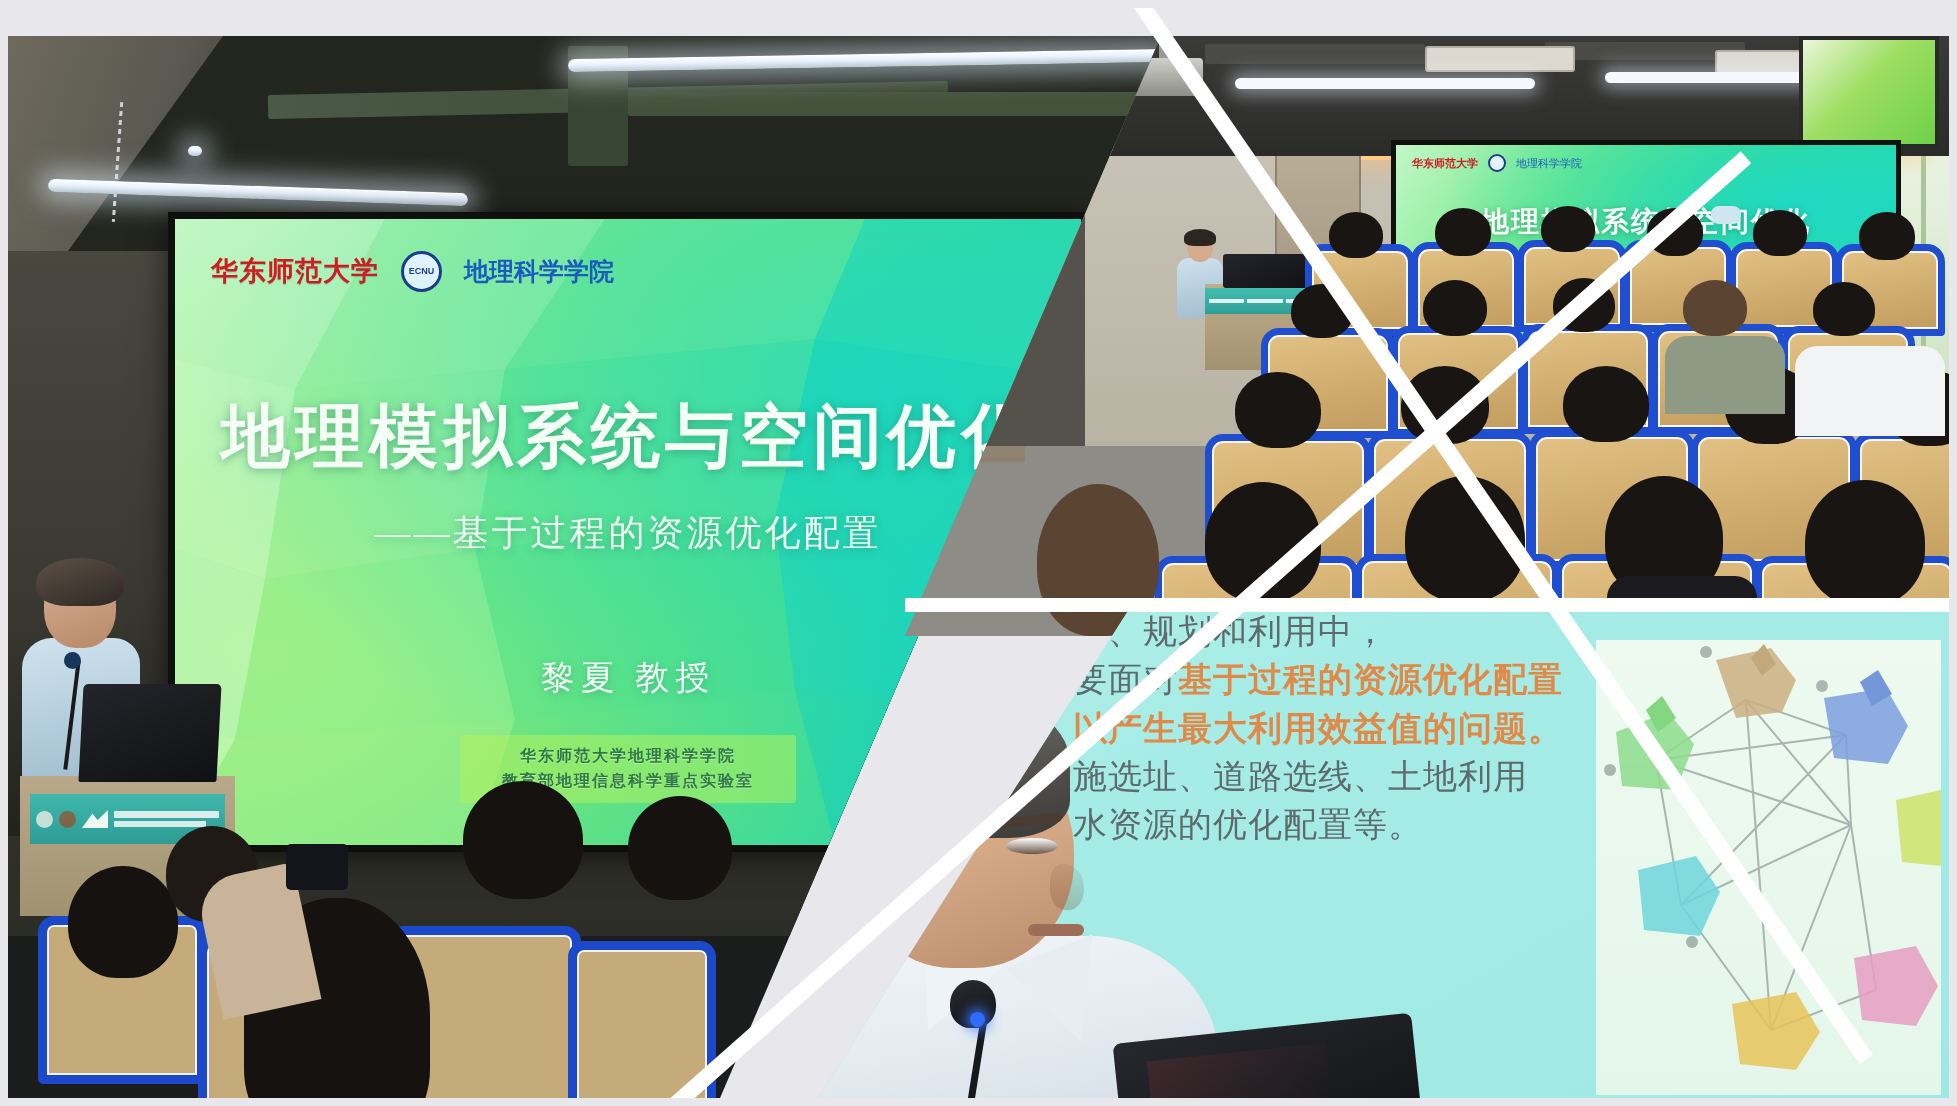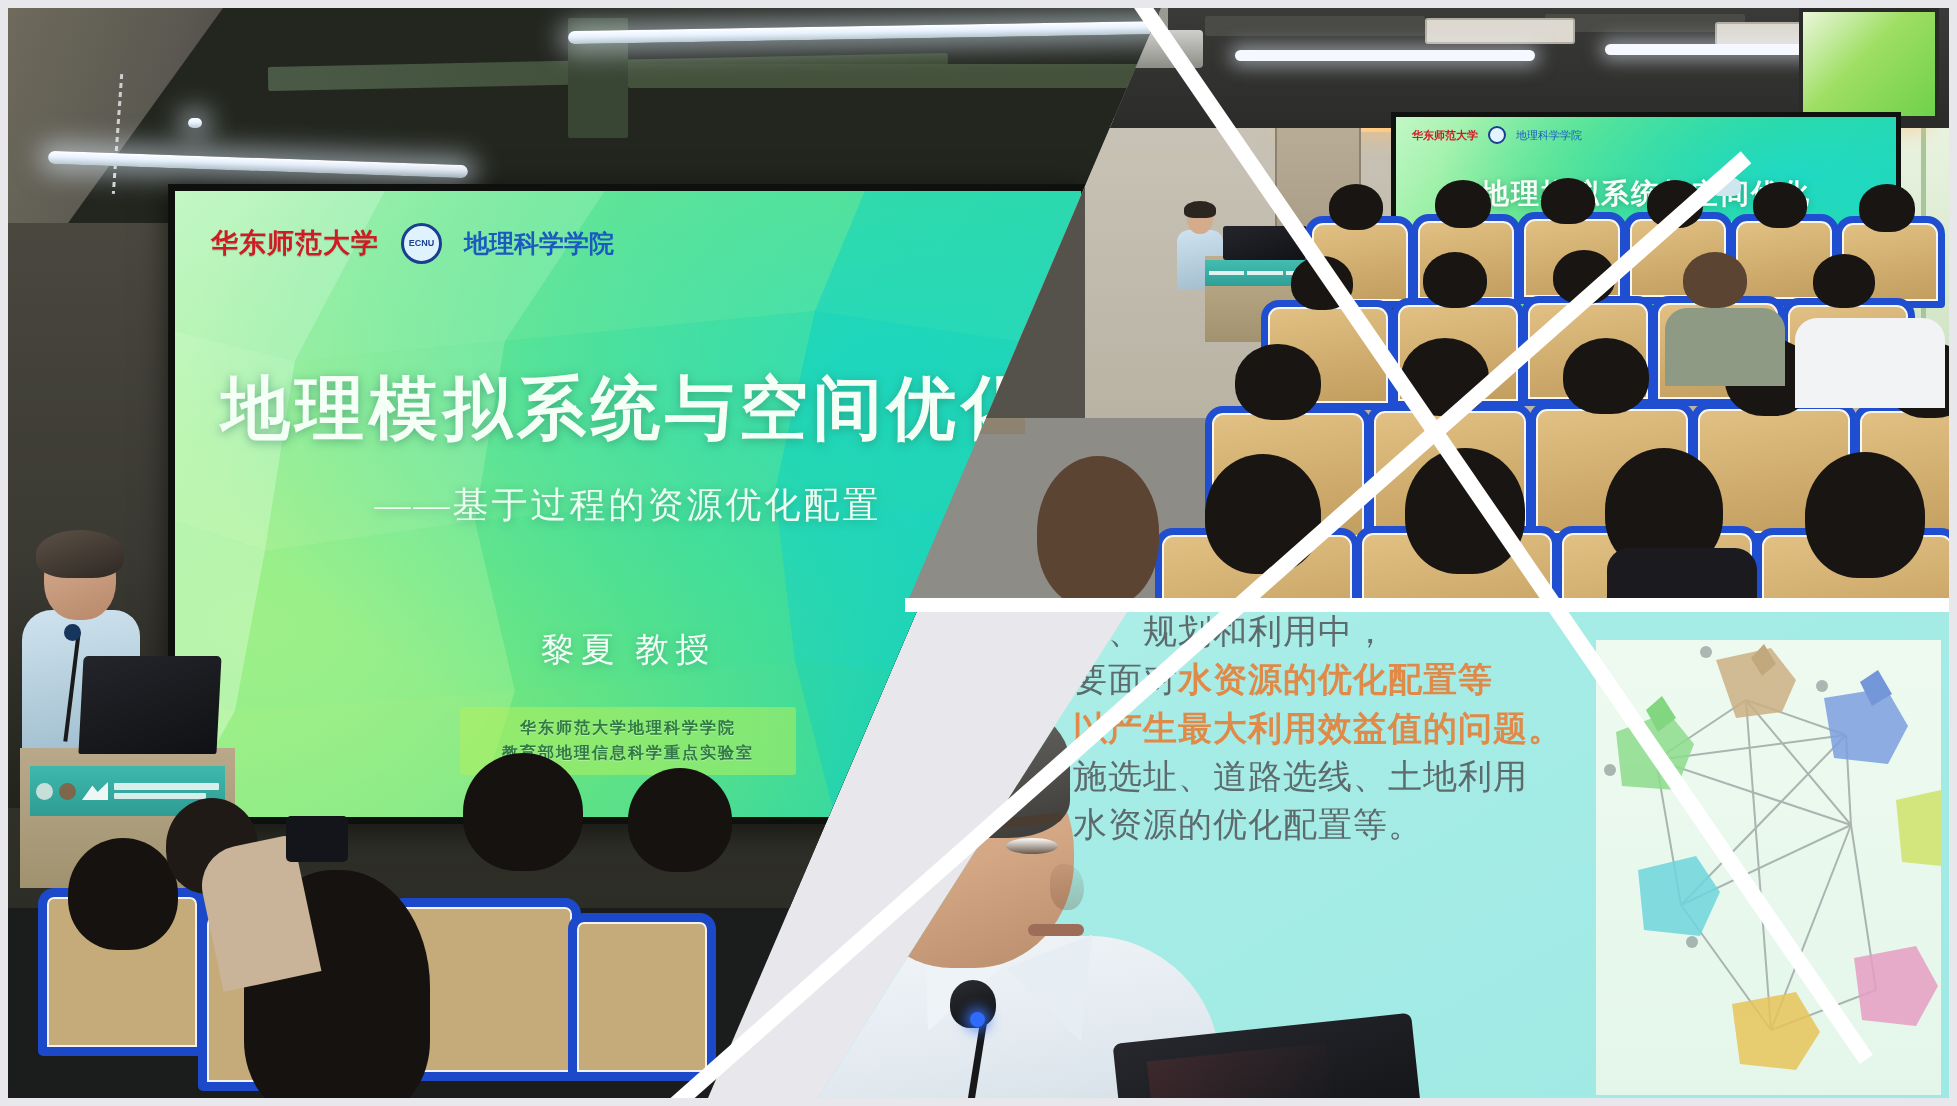--- a/index.html
+++ b/index.html
@@ -7,21 +7,21 @@
   body{font-family:"Liberation Sans","DejaVu Sans",sans-serif;}
 
   .stage{
     position:relative;
     width:1957px;height:1106px;
     background:#e8e8ec;
     overflow:hidden;
   }
 
   
-  .panel{position:absolute;overflow:hidden;}
+  .panel{position:absolute;overflow:hidden;margin-top:28px;}
 
   
   #panel-left{
     left:8px;top:8px;width:1160px;height:1090px;
     clip-path:polygon(0 0, 1160px 0, 1160px 18px, 700px 1090px, 0 1090px);
     background:#1b1d1c;
   }
   .ceiling{
     position:absolute;left:0;top:0;width:100%;height:215px;
     background:
@@ -556,21 +556,21 @@
           <circle cx="14" cy="130" r="6"></circle>
           <circle cx="226" cy="46" r="6"></circle>
           <circle cx="96" cy="302" r="6"></circle>
         </g>
       </svg>
     </div>
 
     <div class="br-textcol">
       <div class="br-line">类的管理、规划和利用中，</div>
       <div class="br-line">
-        <span>经常需要面对</span><span class="hl">水资源的优化配置等</span>
+        <span>经常需要面对</span><span class="hl">基于过程的资源优化配置</span>
       </div>
       <div class="br-line hl">资源，以产生最大利用效益值的问题。</div>
       <div class="br-line">譬如设施选址、道路选线、土地利用</div>
       <div class="br-line">规划、水资源的优化配置等。</div>
     </div>
     <div class="br-bottomline">在GIS数据没</div>
 
     <div class="br-person">
       <div class="br-shirt"></div>
       <div class="br-collar-l"></div>

